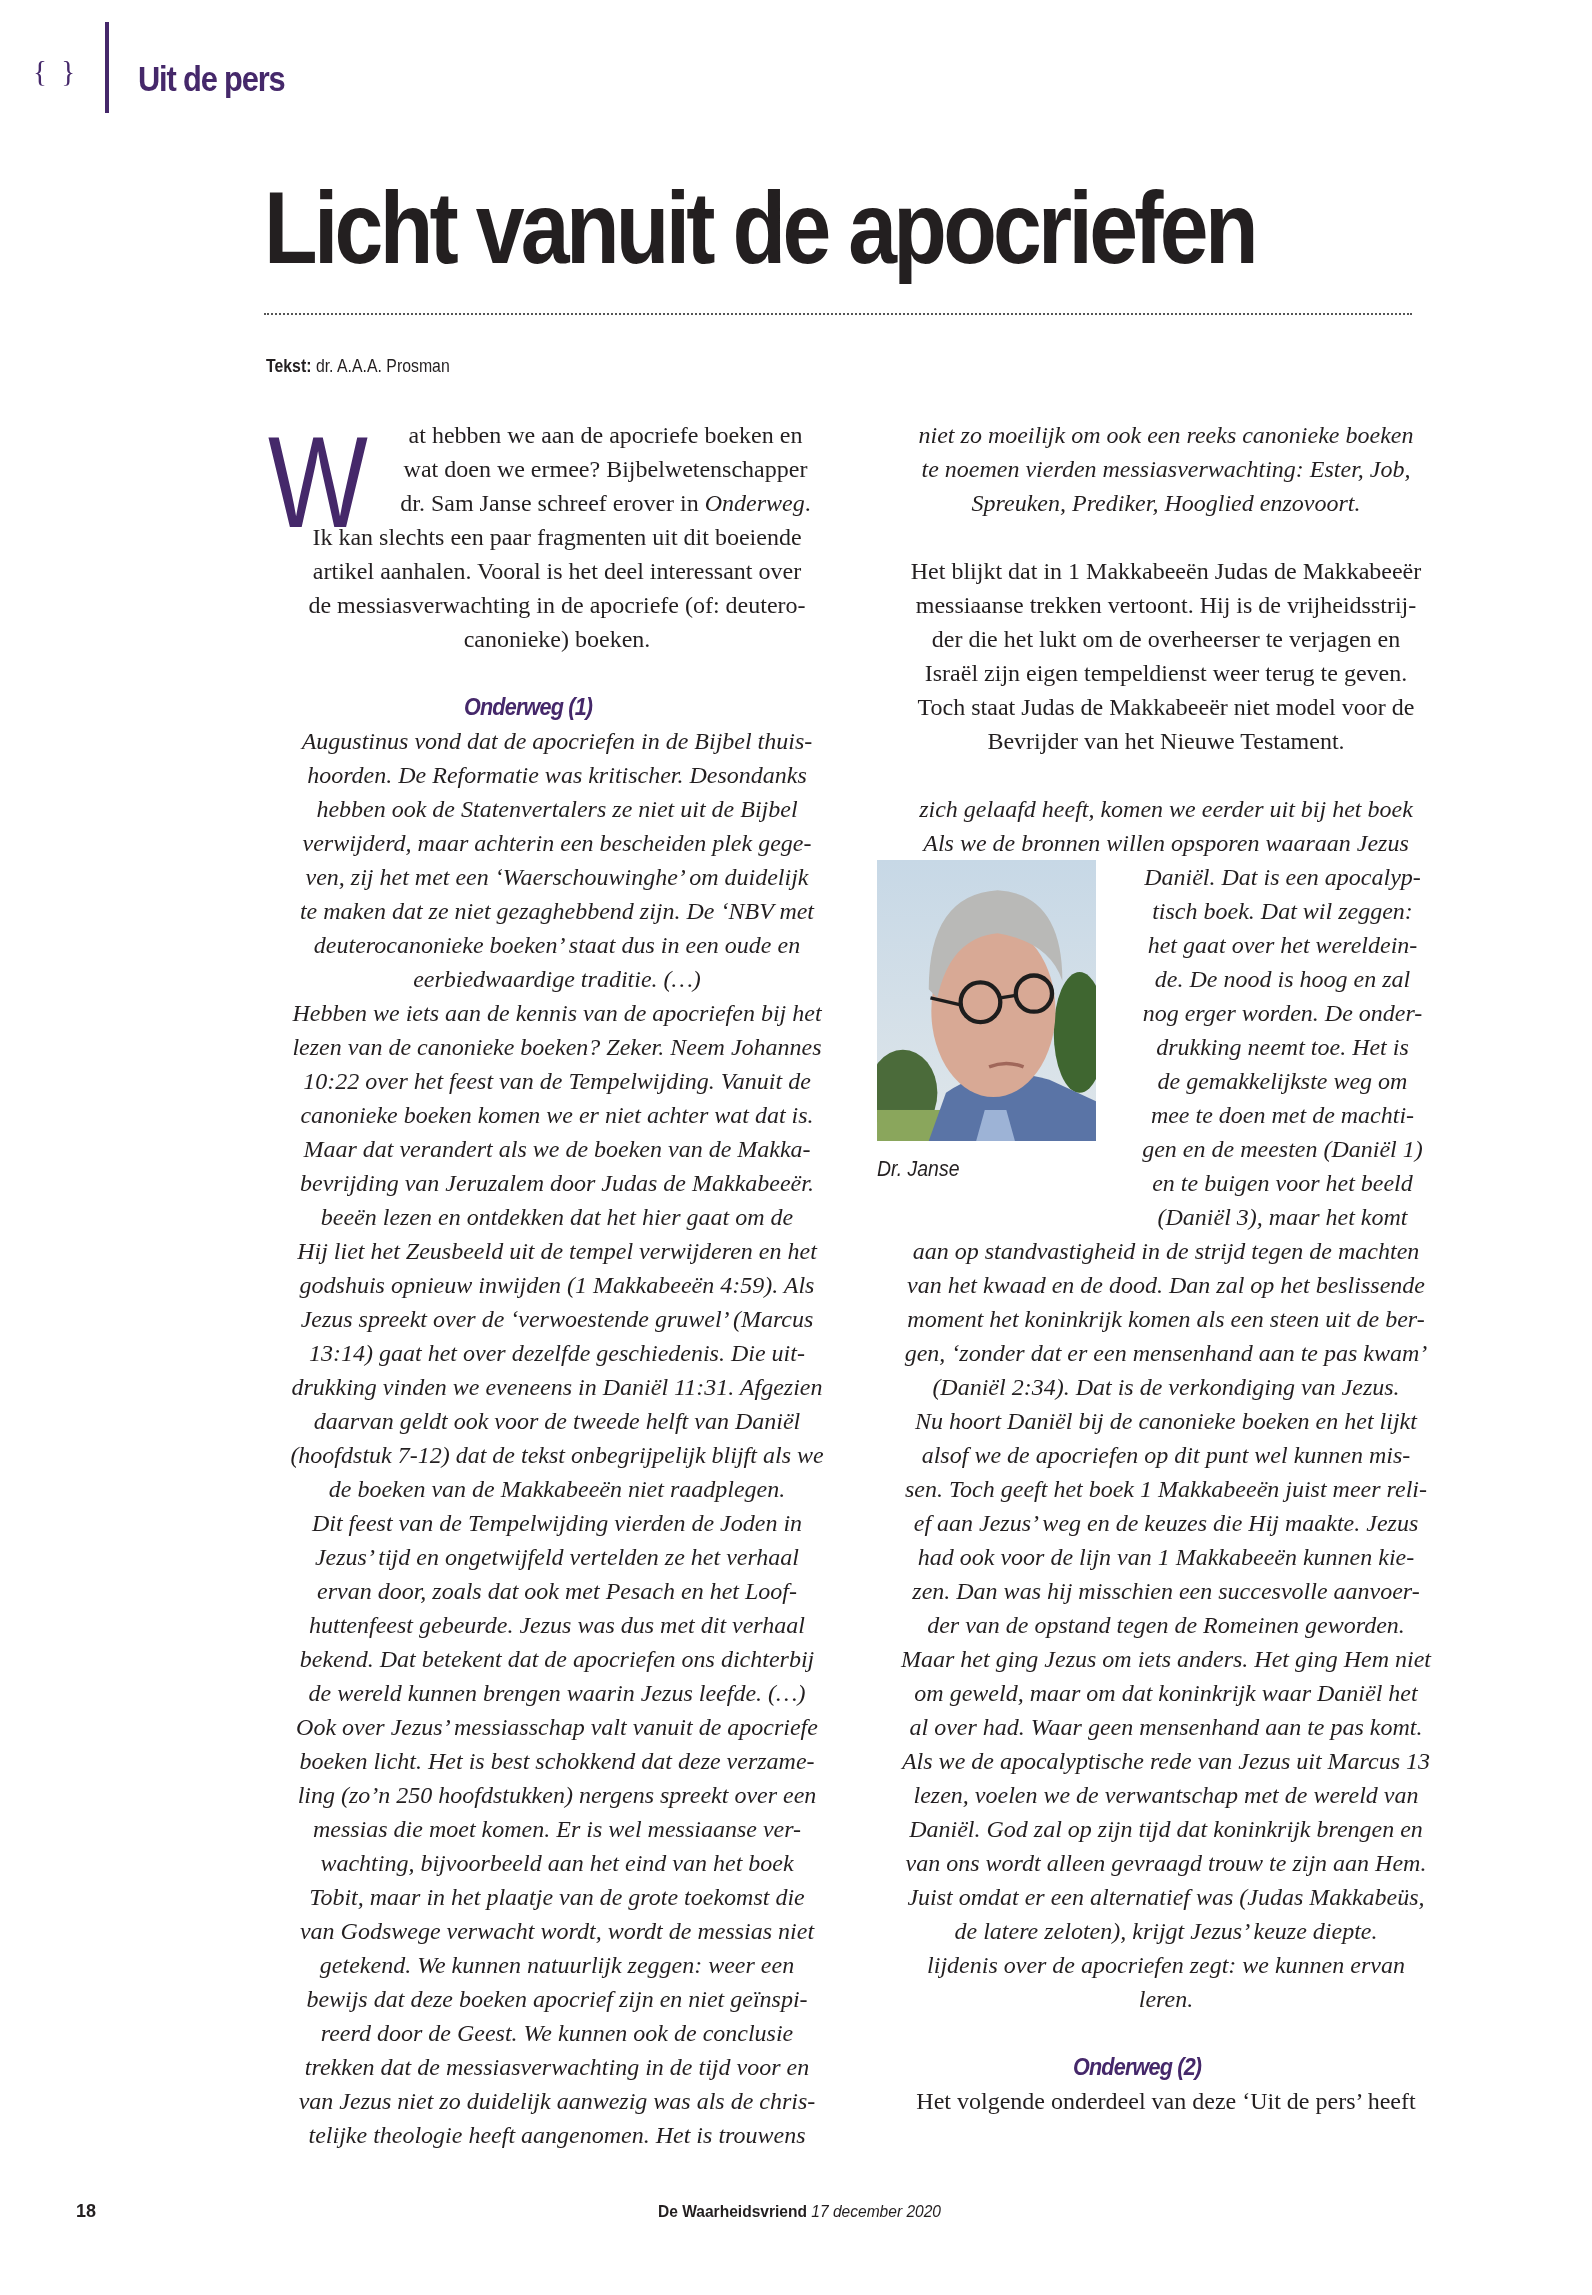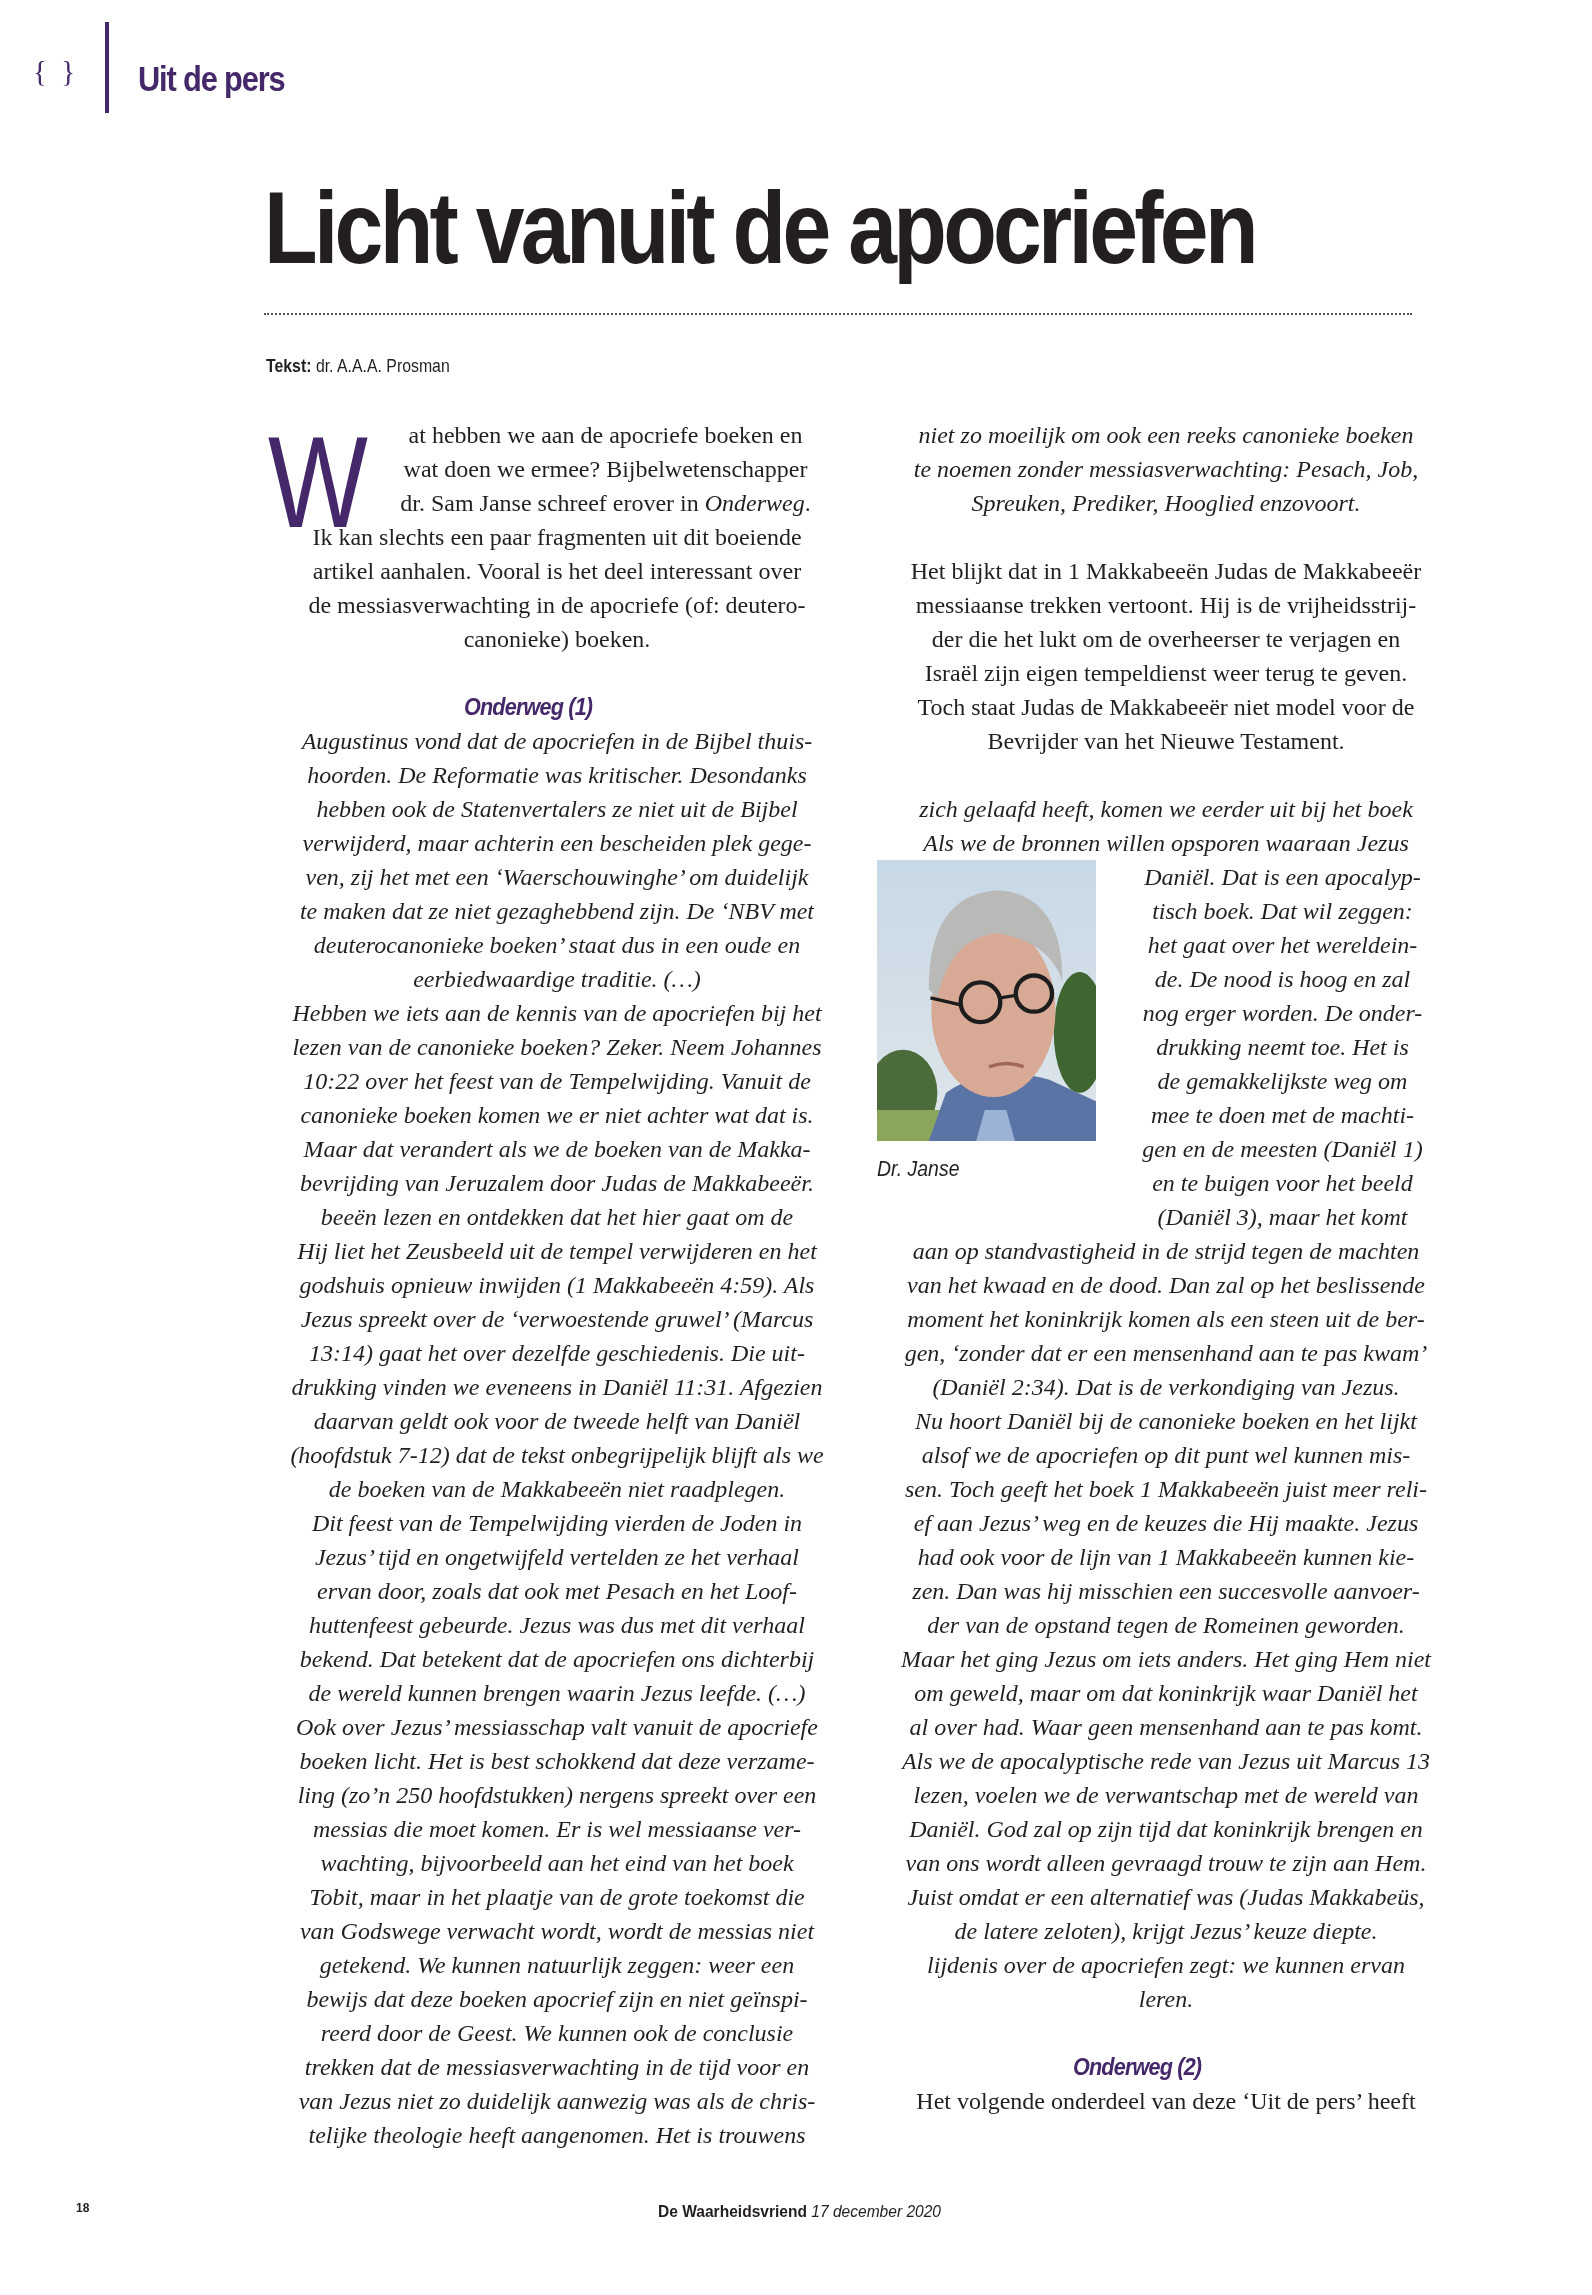--- a/index.html
+++ b/index.html
@@ -23,21 +23,21 @@
   .sub { font-family:"Liberation Sans", sans-serif; font-weight:bold; font-style:italic; color:#45286a; font-size:24px; letter-spacing:-0.9px; display:block; transform:scaleX(0.9); transform-origin:left;}
 
   .col1 { left:268px; top:418px; width:578px; }
   .col2 { left:877px; top:418px; width:578px; }
 
   .dropcap { position:absolute; left:268px; top:418px; font-family:"Liberation Sans", sans-serif; font-weight:300; font-size:129px; line-height:1; color:#45286a; transform:scaleX(0.82); transform-origin:left;}
 
   .photo { left:877px; top:860px; width:219px; height:281px; overflow:hidden; background:#c9d6e2; }
   .caption { left:877px; top:1156px; font-size:21.6px; font-style:italic; transform:scaleX(0.9); transform-origin:left; }
 
-  .footer-page { left:76px; top:2201px; font-size:12px; font-weight:bold; }
+  .footer-page { left:76px; top:2201px; font-size:18px; font-weight:bold; }
   .footer-pub { left:658px; top:2201px; font-size:17.3px; white-space:nowrap; transform:scaleX(0.9); transform-origin:left; }
   .footer-pub b { font-weight:bold; }
   .footer-pub i { font-style:italic; font-weight:normal; }
 </style>
 </head>
 <body>
 
 <div class="abs braces serif">{ }</div>
 <div class="abs vbar"></div>
 <div class="abs section sans">Uit de pers</div>
@@ -104,21 +104,21 @@
       <span class="line">reerd door de Geest. We kunnen ook de conclusie</span>
       <span class="line">trekken dat de messiasverwachting in de tijd voor en</span>
       <span class="line">van Jezus niet zo duidelijk aanwezig was als de chris-</span>
       <span class="line">telijke theologie heeft aangenomen. Het is trouwens</span>
     </div>
 </div>
 
 <div class="col col2 serif">
   <div id="c2-a" class="it">
       <span class="line">niet zo moeilijk om ook een reeks canonieke boeken</span>
-      <span class="line">te noemen zonder messiasverwachting: Pesach, Job,</span>
+      <span class="line">te noemen vierden messiasverwachting: Ester, Job,</span>
       <span class="line">Spreuken, Prediker, Hooglied enzovoort.</span>
     </div>
   <div style="height:34px"></div>
   <div id="c2-roman">
       <span class="line">Het blijkt dat in 1 Makkabeeën Judas de Makkabeeër</span>
       <span class="line">messiaanse trekken vertoont. Hij is de vrijheidsstrij-</span>
       <span class="line">der die het lukt om de overheerser te verjagen en</span>
       <span class="line">Israël zijn eigen tempeldienst weer terug te geven.</span>
       <span class="line">Toch staat Judas de Makkabeeër niet model voor de</span>
       <span class="line">Bevrijder van het Nieuwe Testament.</span>

